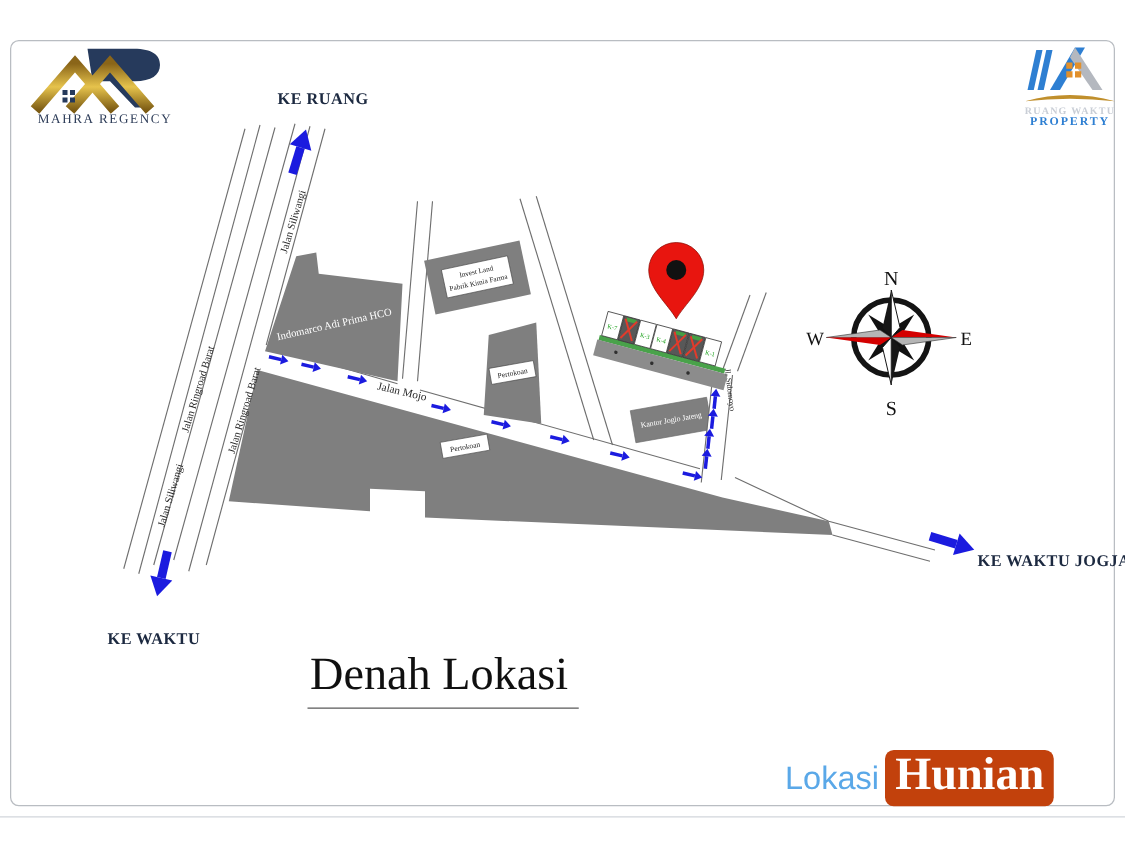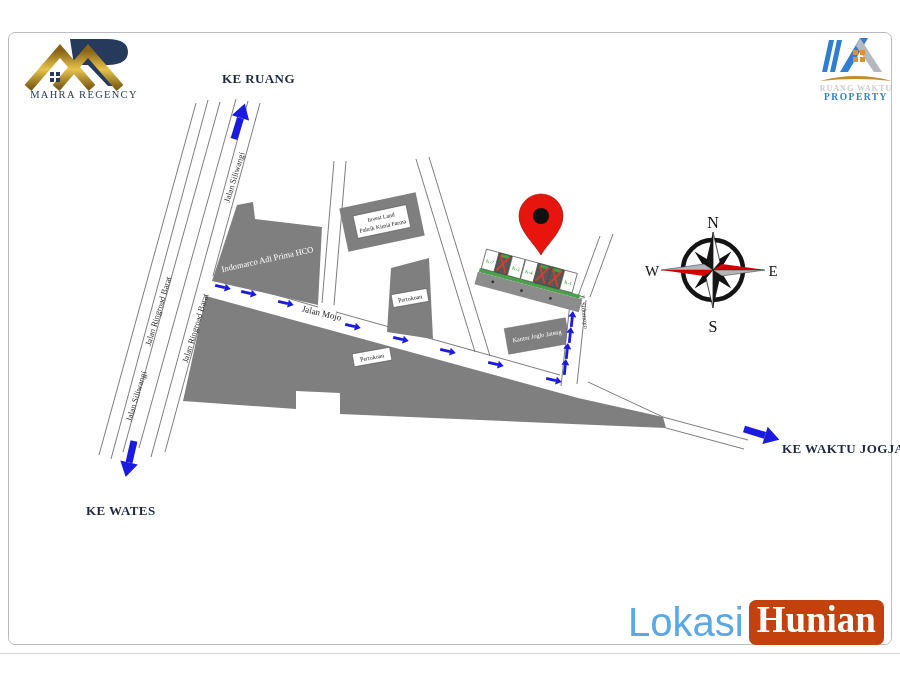--- a/index.html
+++ b/index.html
@@ -9,21 +9,21 @@
          border:1px solid #b9bdc2;border-radius:7px;}
   .footline{position:absolute;left:0;top:653px;width:900px;border-top:1px solid #d2d6db;}
   .map-svg{position:absolute;left:0;top:0;}
   .logo{position:absolute;}
   .dir-label{position:absolute;font-family:"Liberation Serif",serif;font-size:13px;
              font-weight:600;color:#1c2940;letter-spacing:.4px;white-space:nowrap;}
   .title{position:absolute;left:246px;top:518px;font-family:"Liberation Serif",serif;
          font-size:37px;color:#101010;border-bottom:1px solid #5a5a5a;
          padding:0 8px 5px 2px;white-space:nowrap;}
   .brand{position:absolute;left:628px;top:600px;display:flex;align-items:center;}
-  .brand-first{font-family:"Liberation Sans",sans-serif;font-size:40px;color:#5aa8e8;}
+  .brand-first{font-family:"Liberation Sans",sans-serif;font-size:26px;color:#5aa8e8;}
   .brand-badge{margin-left:5px;background:#c2410c;color:#fff;border-radius:7px;
                font-family:"Liberation Serif",serif;font-weight:bold;font-size:37px;
                padding:0px 8px 4px 8px;line-height:1.1;}
   svg text{font-family:"Liberation Serif",serif;}
 </style>
 </head>
 <body>
 
 <div class="stage">
   <div class="frame"></div>
@@ -250,21 +250,22 @@
         <rect x="37" y="31" width="5" height="5"></rect>
           <rect x="44" y="31" width="5" height="5"></rect>
       </g>
       <path d="M4,55 Q40,45 76,55 Q40,51 4,55 Z" fill="#c08f2c"></path>
       <text x="40" y="65" text-anchor="middle" font-size="8" fill="#c9ced6" font-family="Liberation Sans, sans-serif" font-weight="bold" letter-spacing="1">RUANG WAKTU</text>
       <text x="40" y="74" text-anchor="middle" font-size="9.5" fill="#2e7fd2" font-family="Liberation Sans, sans-serif" font-weight="bold" letter-spacing="1.5">PROPERTY</text>
     </svg>
   </div>
 
   <div class="dir-label" style="left:222px;top:71px;">KE RUANG</div>
-  <div class="dir-label" style="left:86px;top:503px;">KE WATES</div>
+  <div class="dir-label" style="left:86px;top:503px;">KE WAKTU</div>
   <div class="dir-label" style="left:782px;top:441px;">KE WAKTU JOGJA</div>
 
+  <div class="title">Denah Lokasi</div>
 
   <div class="brand">
     <span class="brand-first">Lokasi</span>
     <span class="brand-badge">Hunian</span>
   </div>
 </div>
 
 </body></html>

